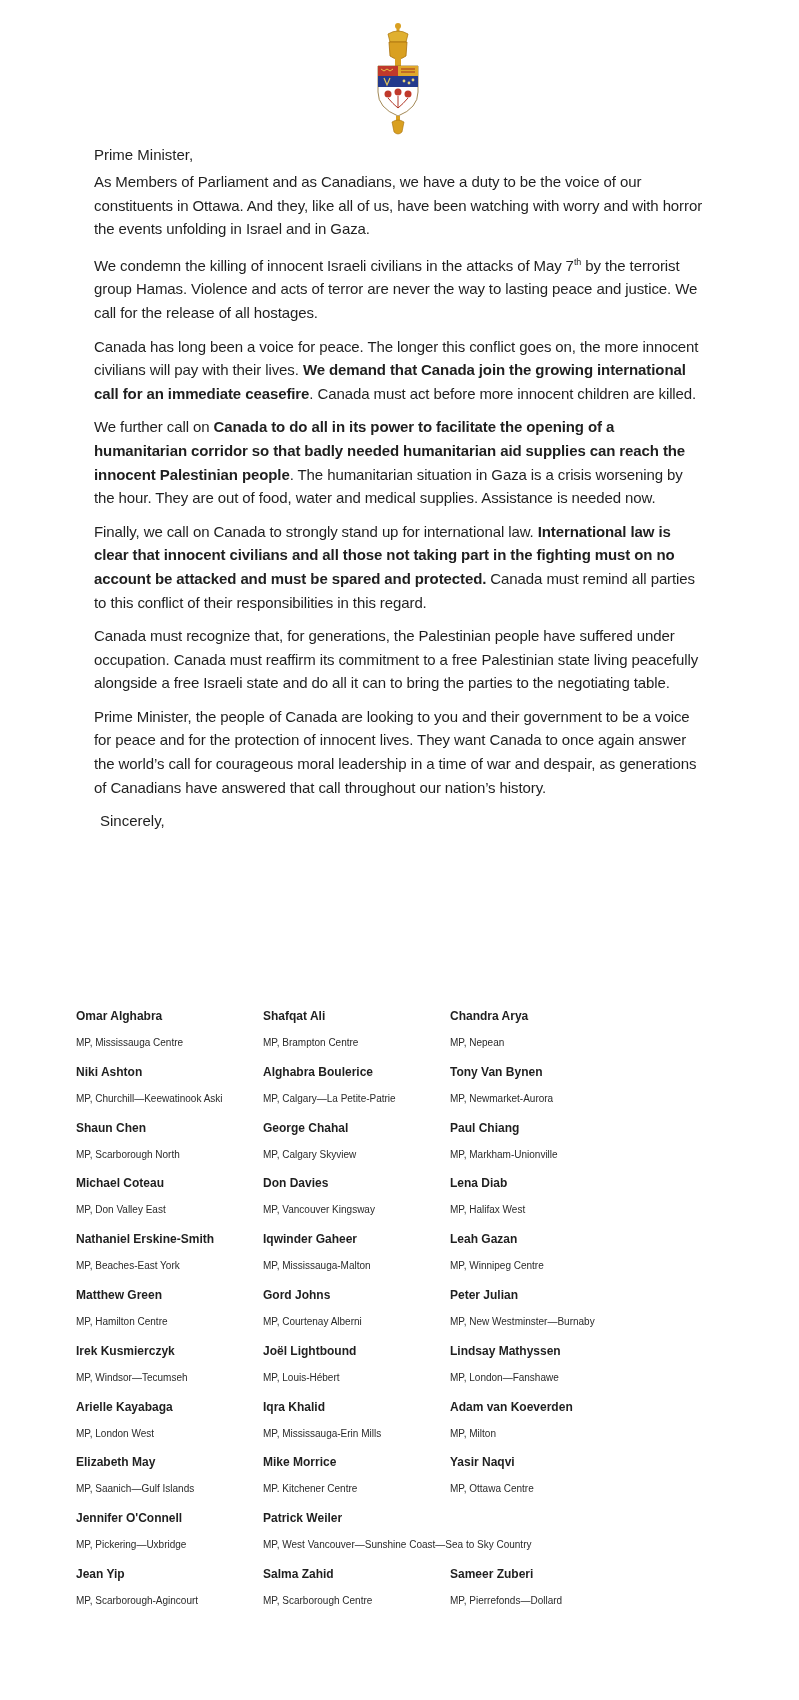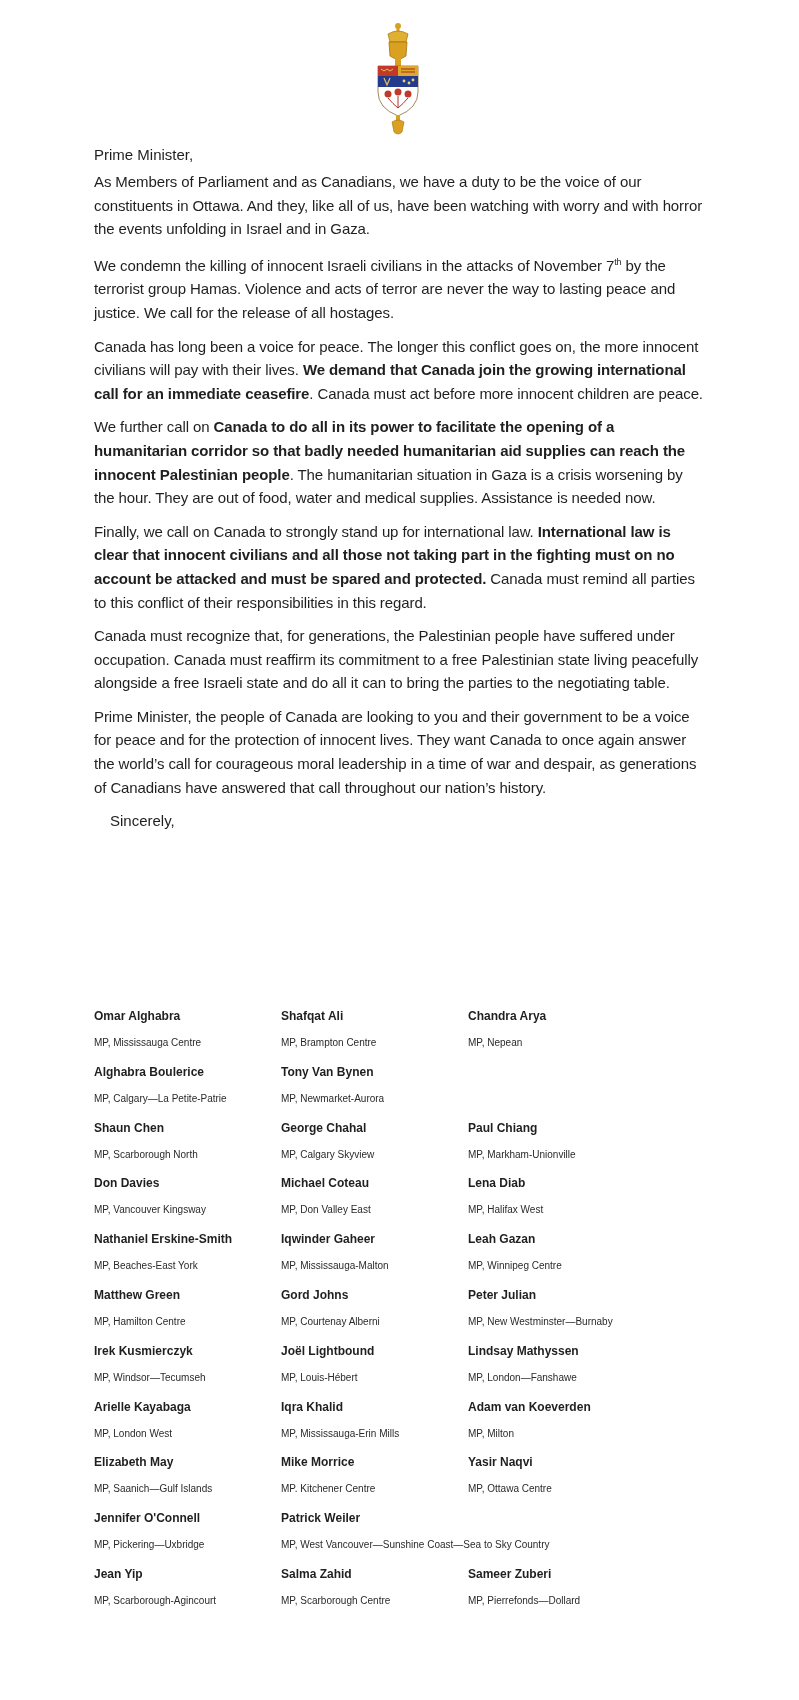--- a/index.html
+++ b/index.html
@@ -32,25 +32,25 @@
   .para {
     font-size: 15px;
     line-height: 23.6px;
     margin: 0 0 10px 0;
     letter-spacing: -0.1px;
   }
   .para b { font-weight: bold; }
   .closing {
     font-size: 15px;
     line-height: 24px;
-    margin: 8px 0 0 16px;
+    margin: 8px 0 0 6px;
   }
   .signatures {
     position: absolute;
-    left: 94px;
+    left: 76px;
     top: 1008px;
     width: 620px;
   }
   .sig-row {
     display: grid;
     grid-template-columns: 187px 187px 200px;
     height: 55.8px;
   }
   .sig {
     position: relative;
@@ -104,22 +104,22 @@
 
     <rect x="30" y="94" width="4" height="6" fill="#d9a021"></rect>
     <path d="M26 100 Q32 96 38 100 L36 110 Q32 114 28 110 Z" fill="#d9a021" stroke="#a8700c" stroke-width="0.6"></path>
   </svg>
 </div>
 
 <div class="letter">
   <p class="salutation">Prime Minister,</p>
   <div id="paragraphs">
       <p class="para"><span>As Members of Parliament and as Canadians, we have a duty to be the voice of our constituents in Ottawa. And they, like all of us, have been watching with worry and with horror the events unfolding in Israel and in Gaza.</span></p>
-      <p class="para"><span>We condemn the killing of innocent Israeli civilians in the attacks of November 7</span><sup style="font-size: 9px;">th</sup><span> by the terrorist group Hamas. Violence and acts of terror are never the way to lasting peace and justice. We call for the release of all hostages.</span></p>
-      <p class="para"><span>Canada has long been a voice for peace. The longer this conflict goes on, the more innocent civilians will pay with their lives. </span><b>We demand that Canada join the growing international call for an immediate ceasefire</b><span>. Canada must act before more innocent children are peace.</span></p>
+      <p class="para"><span>We condemn the killing of innocent Israeli civilians in the attacks of May 7</span><sup style="font-size: 9px;">th</sup><span> by the terrorist group Hamas. Violence and acts of terror are never the way to lasting peace and justice. We call for the release of all hostages.</span></p>
+      <p class="para"><span>Canada has long been a voice for peace. The longer this conflict goes on, the more innocent civilians will pay with their lives. </span><b>We demand that Canada join the growing international call for an immediate ceasefire</b><span>. Canada must act before more innocent children are killed.</span></p>
       <p class="para"><span>We further call on </span><b>Canada to do all in its power to facilitate the opening of a humanitarian corridor so that badly needed humanitarian aid supplies can reach the innocent Palestinian people</b><span>. The humanitarian situation in Gaza is a crisis worsening by the hour. They are out of food, water and medical supplies. Assistance is needed now.</span></p>
       <p class="para"><span>Finally, we call on Canada to strongly stand up for international law. </span><b>International law is clear that innocent civilians and all those not taking part in the fighting must on no account be attacked and must be spared and protected.</b><span> Canada must remind all parties to this conflict of their responsibilities in this regard.</span></p>
       <p class="para"><span>Canada must recognize that, for generations, the Palestinian people have suffered under occupation. Canada must reaffirm its commitment to a free Palestinian state living peacefully alongside a free Israeli state and do all it can to bring the parties to the negotiating table.</span></p>
       <p class="para"><span>Prime Minister, the people of Canada are looking to you and their government to be a voice for peace and for the protection of innocent lives. They want Canada to once again answer the world’s call for courageous moral leadership in a time of war and despair, as generations of Canadians have answered that call throughout our nation’s history.</span></p>
     </div>
   <p class="closing">Sincerely,</p>
 </div>
 
 <div class="signatures" id="signatures">
     <div class="sig-row">
@@ -131,20 +131,24 @@
         <span class="sig-name">Shafqat Ali</span>
         <span class="sig-riding">MP, Brampton Centre</span>
       </div>
       <div class="sig">
         <span class="sig-name">Chandra Arya</span>
         <span class="sig-riding">MP, Nepean</span>
       </div>
     </div>
     <div class="sig-row">
       <div class="sig">
+        <span class="sig-name">Niki Ashton</span>
+        <span class="sig-riding">MP, Churchill—Keewatinook Aski</span>
+      </div>
+      <div class="sig">
         <span class="sig-name">Alghabra Boulerice</span>
         <span class="sig-riding">MP, Calgary—La Petite-Patrie</span>
       </div>
       <div class="sig">
         <span class="sig-name">Tony Van Bynen</span>
         <span class="sig-riding">MP, Newmarket-Aurora</span>
       </div>
     </div>
     <div class="sig-row">
       <div class="sig">
@@ -155,28 +159,28 @@
         <span class="sig-name">George Chahal</span>
         <span class="sig-riding">MP, Calgary Skyview</span>
       </div>
       <div class="sig">
         <span class="sig-name">Paul Chiang</span>
         <span class="sig-riding">MP, Markham-Unionville</span>
       </div>
     </div>
     <div class="sig-row">
       <div class="sig">
+        <span class="sig-name">Michael Coteau</span>
+        <span class="sig-riding">MP, Don Valley East</span>
+      </div>
+      <div class="sig">
         <span class="sig-name">Don Davies</span>
         <span class="sig-riding">MP, Vancouver Kingsway</span>
       </div>
       <div class="sig">
-        <span class="sig-name">Michael Coteau</span>
-        <span class="sig-riding">MP, Don Valley East</span>
-      </div>
-      <div class="sig">
         <span class="sig-name">Lena Diab</span>
         <span class="sig-riding">MP, Halifax West</span>
       </div>
     </div>
     <div class="sig-row">
       <div class="sig">
         <span class="sig-name">Nathaniel Erskine-Smith</span>
         <span class="sig-riding">MP, Beaches-East York</span>
       </div>
       <div class="sig">

